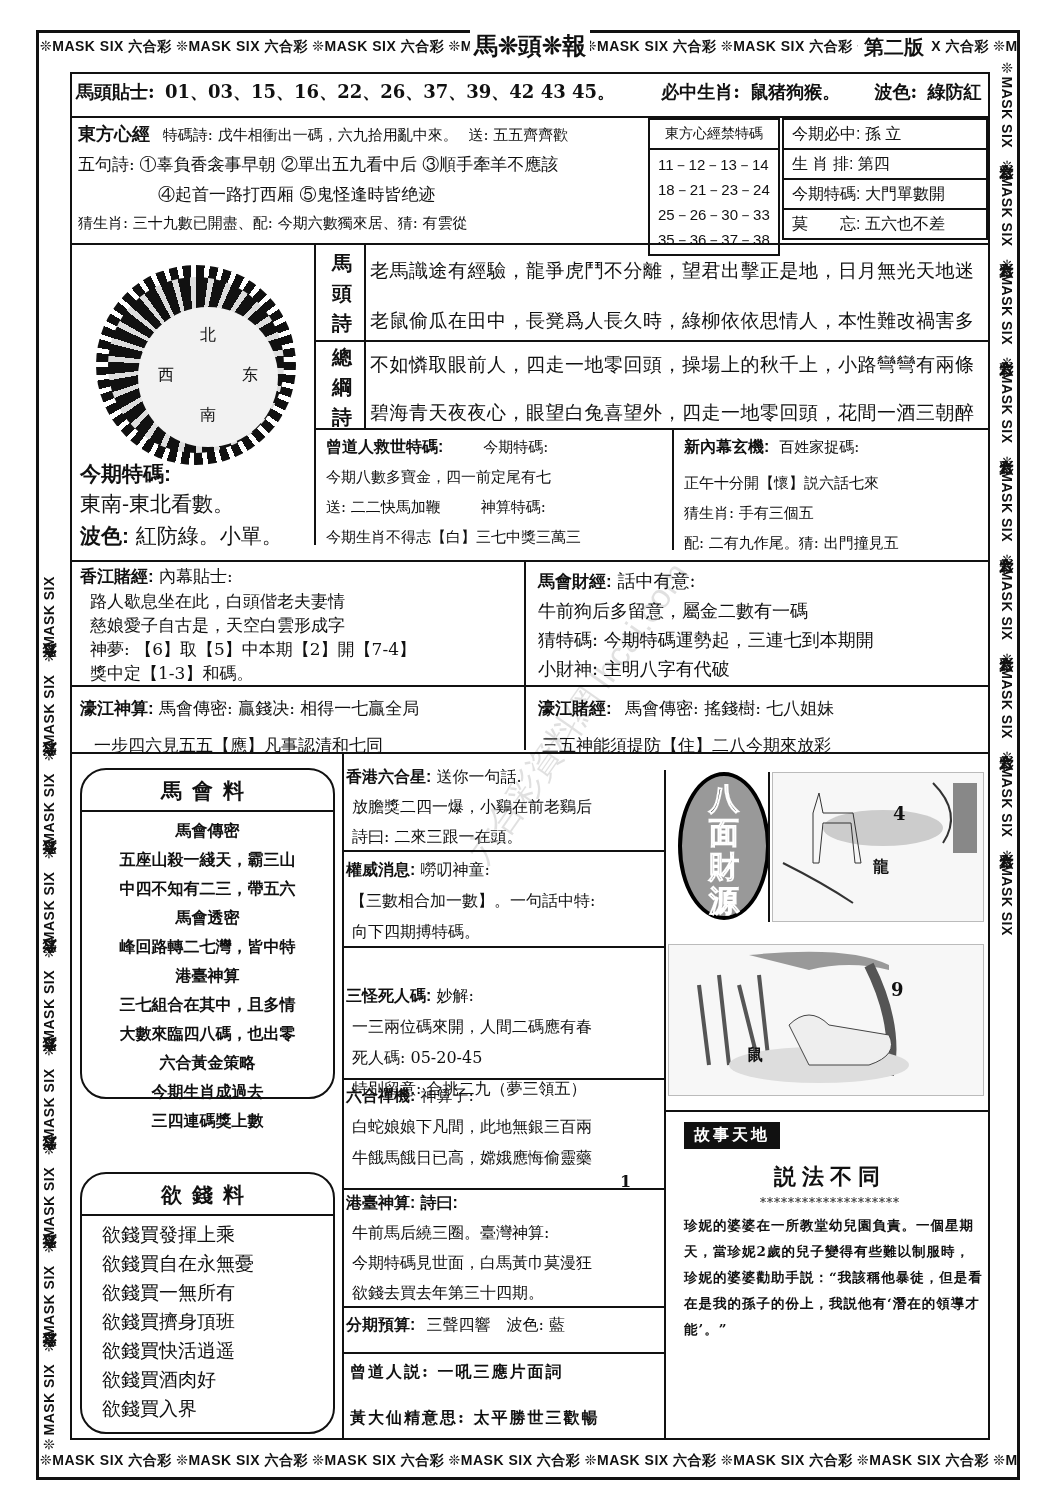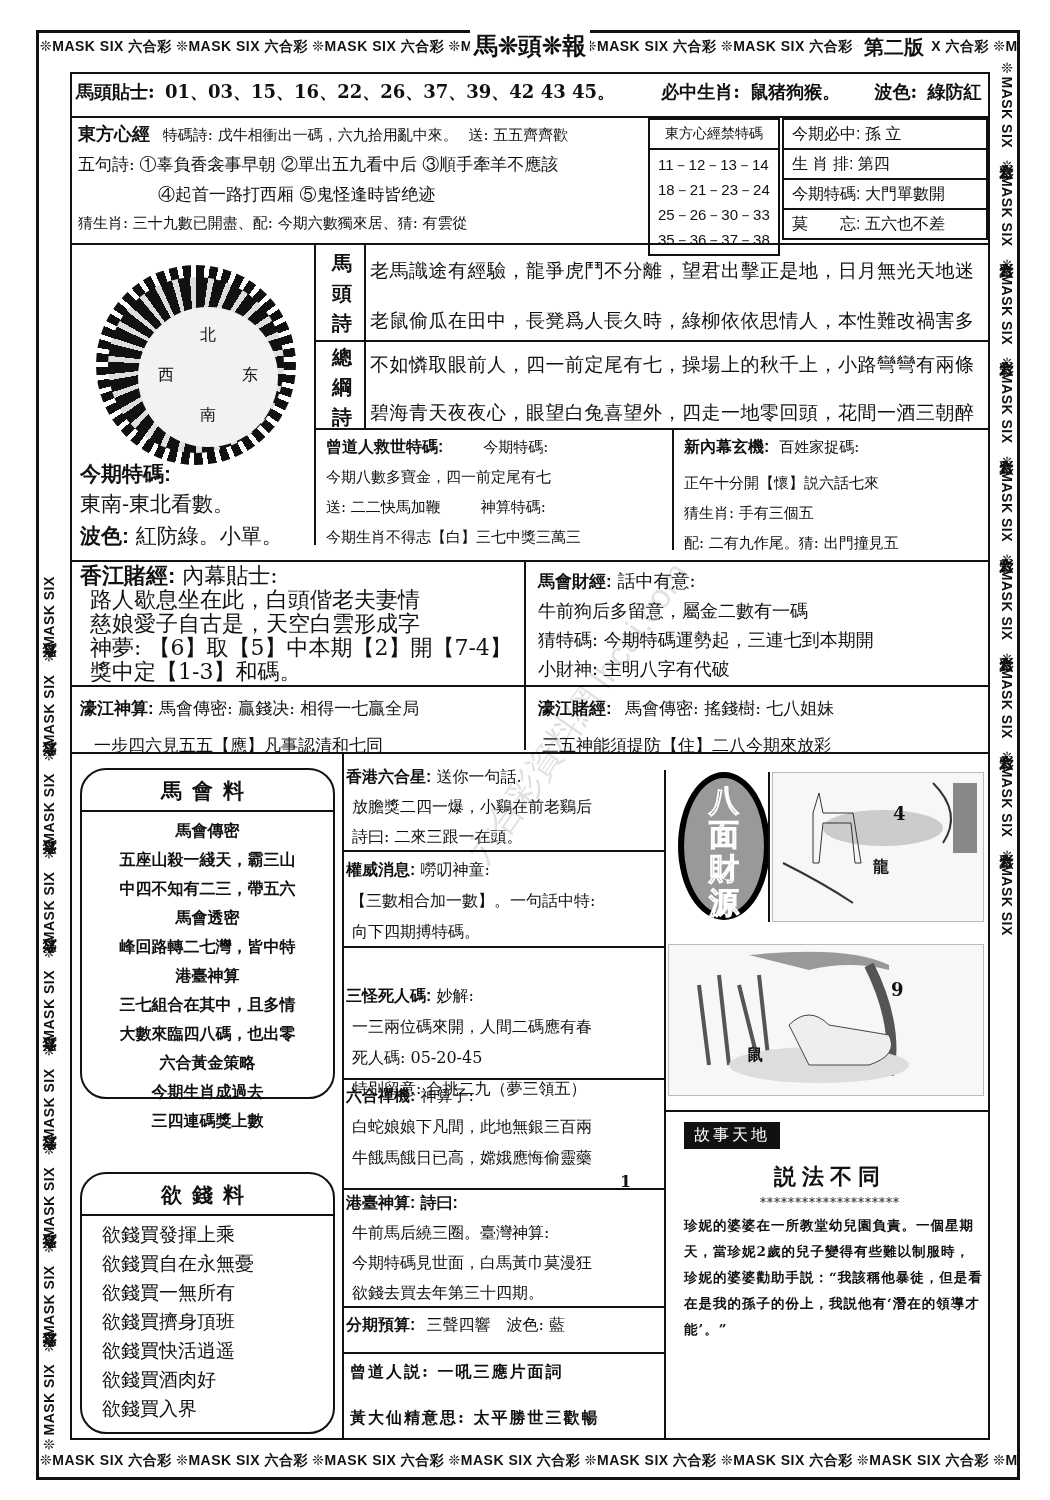--- a/index.html
+++ b/index.html
@@ -12,40 +12,40 @@
   .band-left { left: 40px; top: 60px; width: 22px; height: 1392px; writing-mode: vertical-rl; transform: rotate(180deg); }
   .band-right { left: 994px; top: 60px; width: 22px; height: 1392px; writing-mode: vertical-rl; }
   .masthead { position: absolute; left: 470px; top: 30px; font-size: 24px; font-weight: bold; background: #fff; padding: 0 4px; font-family: "DejaVu Serif", serif; }
   .edition { position: absolute; left: 858px; top: 34px; font-size: 20px; font-weight: bold; background: #fff; padding: 0 6px; }
   .inner { position: absolute; left: 70px; top: 72px; width: 920px; height: 1368px; border: 2px solid #111; }
   .abs { position: absolute; }
   .tip { left: 76px; top: 80px; font-size: 18px; font-weight: bold; white-space: nowrap; }
   .tip span { margin-right: 4px; }
   .lbl-bold { font-family: "Liberation Sans", "DejaVu Sans", sans-serif; font-weight: bold; }
   .txt16 { font-size: 15px; line-height: 29px; }
-  .txt17 { font-size: 22px; line-height: 31px; }
+  .txt17 { font-size: 17px; line-height: 31px; }
   .vline { position: absolute; width: 2px; background: #111; }
   .hline { position: absolute; height: 2px; background: #111; }
   table.grid { border-collapse: collapse; }
   table.grid td { border: 2px solid #111; font-family: "Liberation Sans", "DejaVu Sans", sans-serif; font-size: 16px; padding: 2px 8px; height: 30px; white-space: nowrap; }
   .compass { position: absolute; left: 96px; top: 265px; width: 200px; height: 200px; border-radius: 50%; background: repeating-conic-gradient(#111 0 5deg, #fff 5deg 8deg); }
   .compass-ring { position: absolute; left: 12px; top: 12px; width: 176px; height: 176px; border-radius: 50%; background: repeating-conic-gradient(#111 0 8deg, #ddd 8deg 12deg); }
   .compass-core { position: absolute; left: 30px; top: 30px; width: 140px; height: 140px; border-radius: 50%; background: #f2f2f2; font-size: 16px; }
   .compass-core span { position: absolute; }
   .poem-label { position: absolute; width: 36px; font-size: 20px; font-weight: bold; text-align: center; line-height: 30px; }
   .poem-line { position: absolute; font-size: 19px; white-space: nowrap; letter-spacing: 0.5px; }
   .boxround { position: absolute; border: 2px solid #111; border-radius: 26px; }
   .boxtitle { font-family: "Liberation Sans", "DejaVu Sans", sans-serif; font-weight: bold; font-size: 21px; text-align: center; letter-spacing: 10px; height: 42px; line-height: 42px; border-bottom: 2px solid #111; }
   .center-lines div { text-align: center; font-size: 16px; line-height: 29px; font-family: "DejaVu Serif", serif; font-weight: bold; }
   .center-lines .sub { font-family: "Liberation Sans", "DejaVu Sans", sans-serif; }
-  .ellipse { position: absolute; left: 678px; top: 772px; width: 92px; height: 148px; border-radius: 50%; background: #999; border: 6px solid #000000; font-size: 30px; font-weight: bold; color: #111; text-align: center; line-height: 34px; padding-top: 6px; -webkit-text-stroke: 1px #fff; }
+  .ellipse { position: absolute; left: 678px; top: 772px; width: 92px; height: 148px; border-radius: 50%; background: #999; border: 4px solid #000000; font-size: 30px; font-weight: bold; color: #111; text-align: center; line-height: 34px; padding-top: 6px; -webkit-text-stroke: 1px #fff; }
   .illus { position: absolute; border: 1px solid #bbb; background: #f7f7f7; overflow: hidden; }
   .illus .num { position: absolute; font-size: 18px; font-weight: bold; }
   .illus .zodiac { position: absolute; font-size: 16px; font-weight: bold; }
-  .story-tag { position: absolute; left: 684px; top: 1122px; background: #111; color: #fff; font-size: 16px; font-weight: normal; padding: 3px 10px; letter-spacing: 3px; }
+  .story-tag { position: absolute; left: 684px; top: 1122px; background: #111; color: #fff; font-size: 16px; font-weight: bold; padding: 3px 10px; letter-spacing: 3px; }
   .story-title { position: absolute; left: 680px; top: 1162px; width: 300px; text-align: center; font-size: 22px; font-weight: bold; letter-spacing: 6px; }
   .story-stars { position: absolute; left: 680px; top: 1196px; width: 300px; text-align: center; font-size: 12px; letter-spacing: 1px; }
   .story-body { position: absolute; left: 684px; top: 1212px; width: 300px; font-size: 13.5px; line-height: 26px; font-weight: bold; letter-spacing: 1px; }
   .watermark { position: absolute; left: 400px; top: 690px; font-size: 34px; color: rgba(0,0,0,0.12); transform: rotate(-55deg); white-space: nowrap; font-family: "Liberation Sans", sans-serif; }
 </style>
 </head>
 <body>
 
 <div class="page"></div>
 <div class="band band-top">❊MASK SIX 六合彩 ❊MASK SIX 六合彩 ❊MASK SIX 六合彩 ❊MASK SIX 六合彩 ❊MASK SIX 六合彩 ❊MASK SIX 六合彩 ❊MASK SIX 六合彩 ❊MASK SIX 六合彩 ❊MASK SIX</div>
@@ -131,21 +131,21 @@
     <div>詩</div>
   </div>
 <div class="poem-line" style="left:370px;top:258px">老馬識途有經驗，龍爭虎鬥不分離，望君出擊正是地，日月無光天地迷</div>
 <div class="poem-line" style="left:370px;top:308px">老鼠偷瓜在田中，長凳爲人長久時，綠柳依依思情人，本性難改禍害多</div>
 <div class="hline" style="left:314px;top:340px;width:676px"></div>
 <div class="poem-label" style="left:324px;top:342px">
     <div>總</div>
     <div>綱</div>
     <div>詩</div>
   </div>
-<div class="poem-line" style="left:370px;top:352px">不如憐取眼前人，四一前定尾有七，操場上的秋千上，小路彎彎有兩條</div>
+<div class="poem-line" style="left:370px;top:352px">不如憐取眼前人，四走一地零回頭，操場上的秋千上，小路彎彎有兩條</div>
 <div class="poem-line" style="left:370px;top:400px">碧海青天夜夜心，眼望白兔喜望外，四走一地零回頭，花間一酒三朝醉</div>
 <div class="hline" style="left:314px;top:428px;width:676px"></div>
 
 <div class="abs" style="left:80px;top:458px;font-size:21px;line-height:31px">
   <div class="lbl-bold">今期特碼:</div>
   <div>東南-東北看數。</div>
   <div><span class="lbl-bold">波色:</span> <span>紅防綠。小單。</span></div>
 </div>
 
 <div class="abs txt16" style="left:326px;top:432px;width:340px;line-height:30px">

